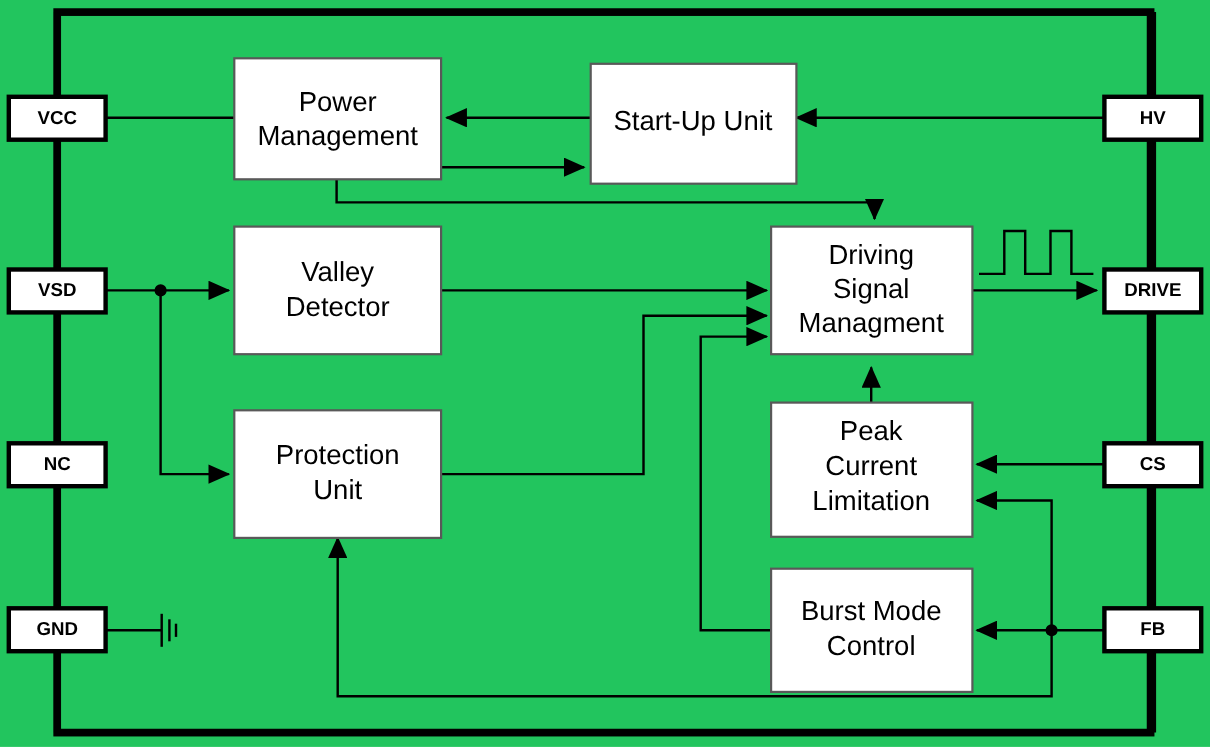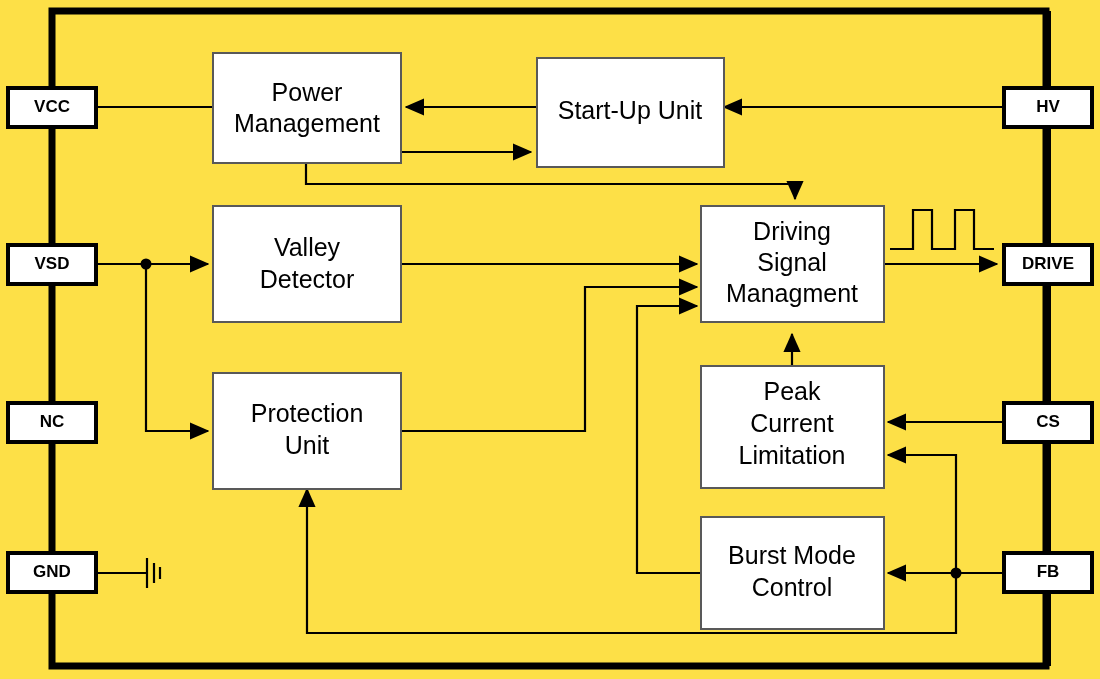--- a/index.html
+++ b/index.html
@@ -7,21 +7,21 @@
     padding: 0;
     background: #ffffff;
   }
   body {
     font-family: "Liberation Sans", sans-serif;
   }
   #diagram-root {
     position: relative;
     width: 1100px;
     height: 679px;
-    background: #fde047;
+    background: #22c55e;
     overflow: hidden;
   }
   #diagram-svg {
     position: absolute;
     left: 0;
     top: 0;
     width: 1100px;
     height: 679px;
   }
   .blk-label {

